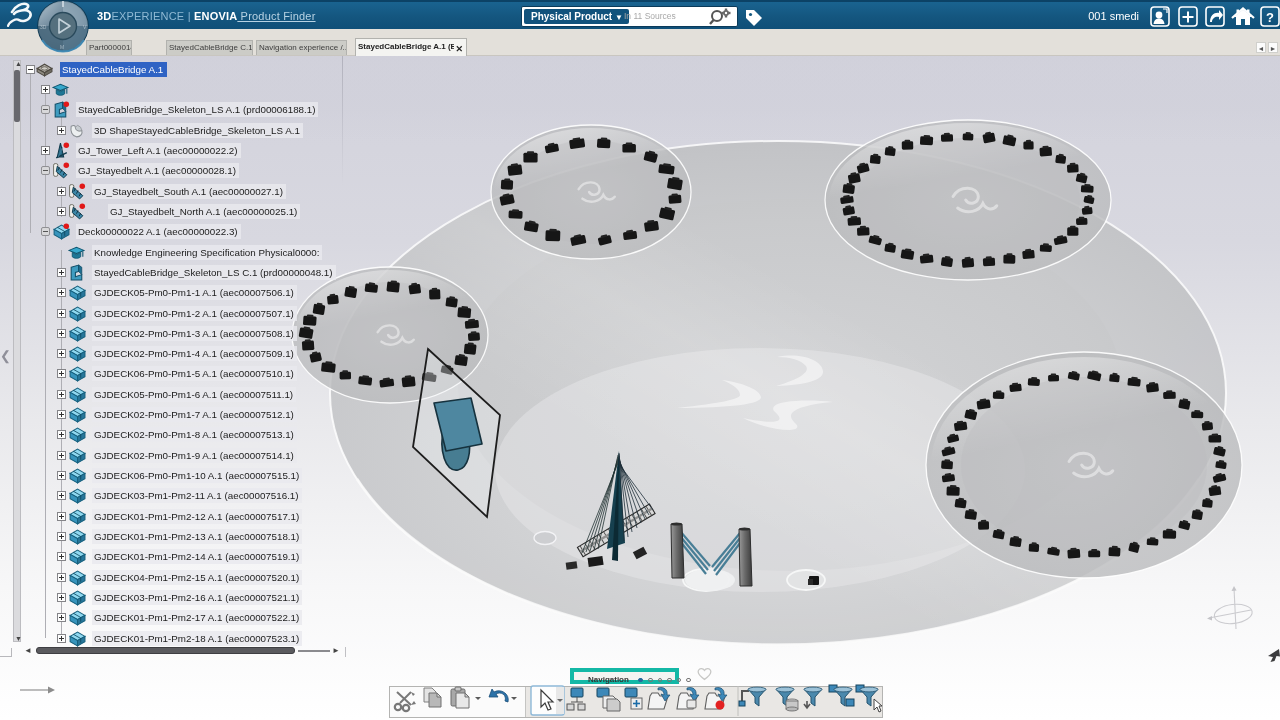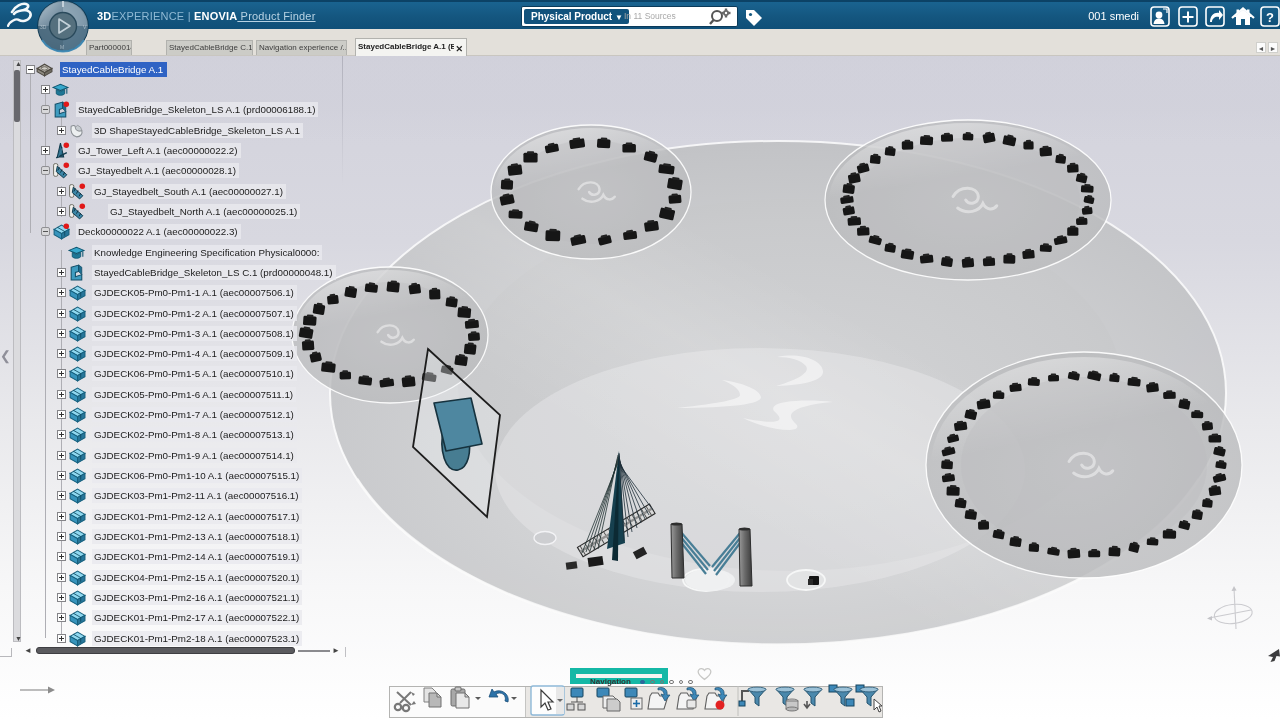--- a/index.html
+++ b/index.html
@@ -28,21 +28,21 @@
 .expg { position:absolute; width:9px; height:9px; background:#d8d8da; border:1px solid #909094; border-radius:2px; }
 .expg .h { position:absolute; left:1px; top:3px; width:5px; height:1px; background:#555; }
 .tic { position:absolute; }
 .gl { position:absolute; width:1px; background:#aeaeb4; }
 #vsb { position:absolute; left:13px; top:60px; width:8px; height:582px; background:#dbdbde; border:1px solid #bcbcc0; }
 #vsb .th { position:absolute; left:0px; top:9px; width:6px; height:52px; background:#68686e; border-radius:2px; }
 #hsb { position:absolute; left:24px; top:647px; width:318px; height:9px; }
 #hsb .th { position:absolute; left:12px; top:0px; width:259px; height:7px; background:#5a5a5e; border-radius:3px; border:1px solid #3e3e42; }
 #hsb .ln { position:absolute; left:274px; top:3px; width:32px; height:1.5px; background:#8a8a8e; }
 .sbarr { position:absolute; font-size:8px; color:#444; }
-#navpill { position:absolute; left:570px; top:668px; width:98px; height:16px; background:#f4f4f2; border:6px solid #14b8a6; }
+#navpill { position:absolute; left:570px; top:668px; width:109px; height:16px; background:#f4f4f2; border:4px solid #14b8a6; }
 #navpill .t { position:absolute; left:14px; top:3px; font-size:8px; color:#333; font-weight:bold; }
 .dot { position:absolute; top:5.5px; width:4.5px; height:4.5px; border-radius:50%; border:1px solid #777; }
 .dot.f { background:#2a6a9c; border-color:#2a6a9c; }
 #toolbar { position:absolute; left:389px; top:686px; width:494px; height:32px; background:#fbfbfb; border:1px solid #b4b4b2; }
 #toolbar .rsec { position:absolute; left:135px; top:0; width:357px; height:30px; background:#e9e7e4; border-left:1px solid #c4c4c2; }
 #collapsearr { position:absolute; left:0px; top:348px; font-size:13px; color:#8f8f99; }
 #blarrow { position:absolute; left:18px; top:685px; }
 .tsb { position:absolute; top:13px; width:10px; height:11px; background:#fcfcfc; border:1px solid #d0d0cc; font-size:7px; color:#555; text-align:center; line-height:11px; }
 </style></head>
 <body>

